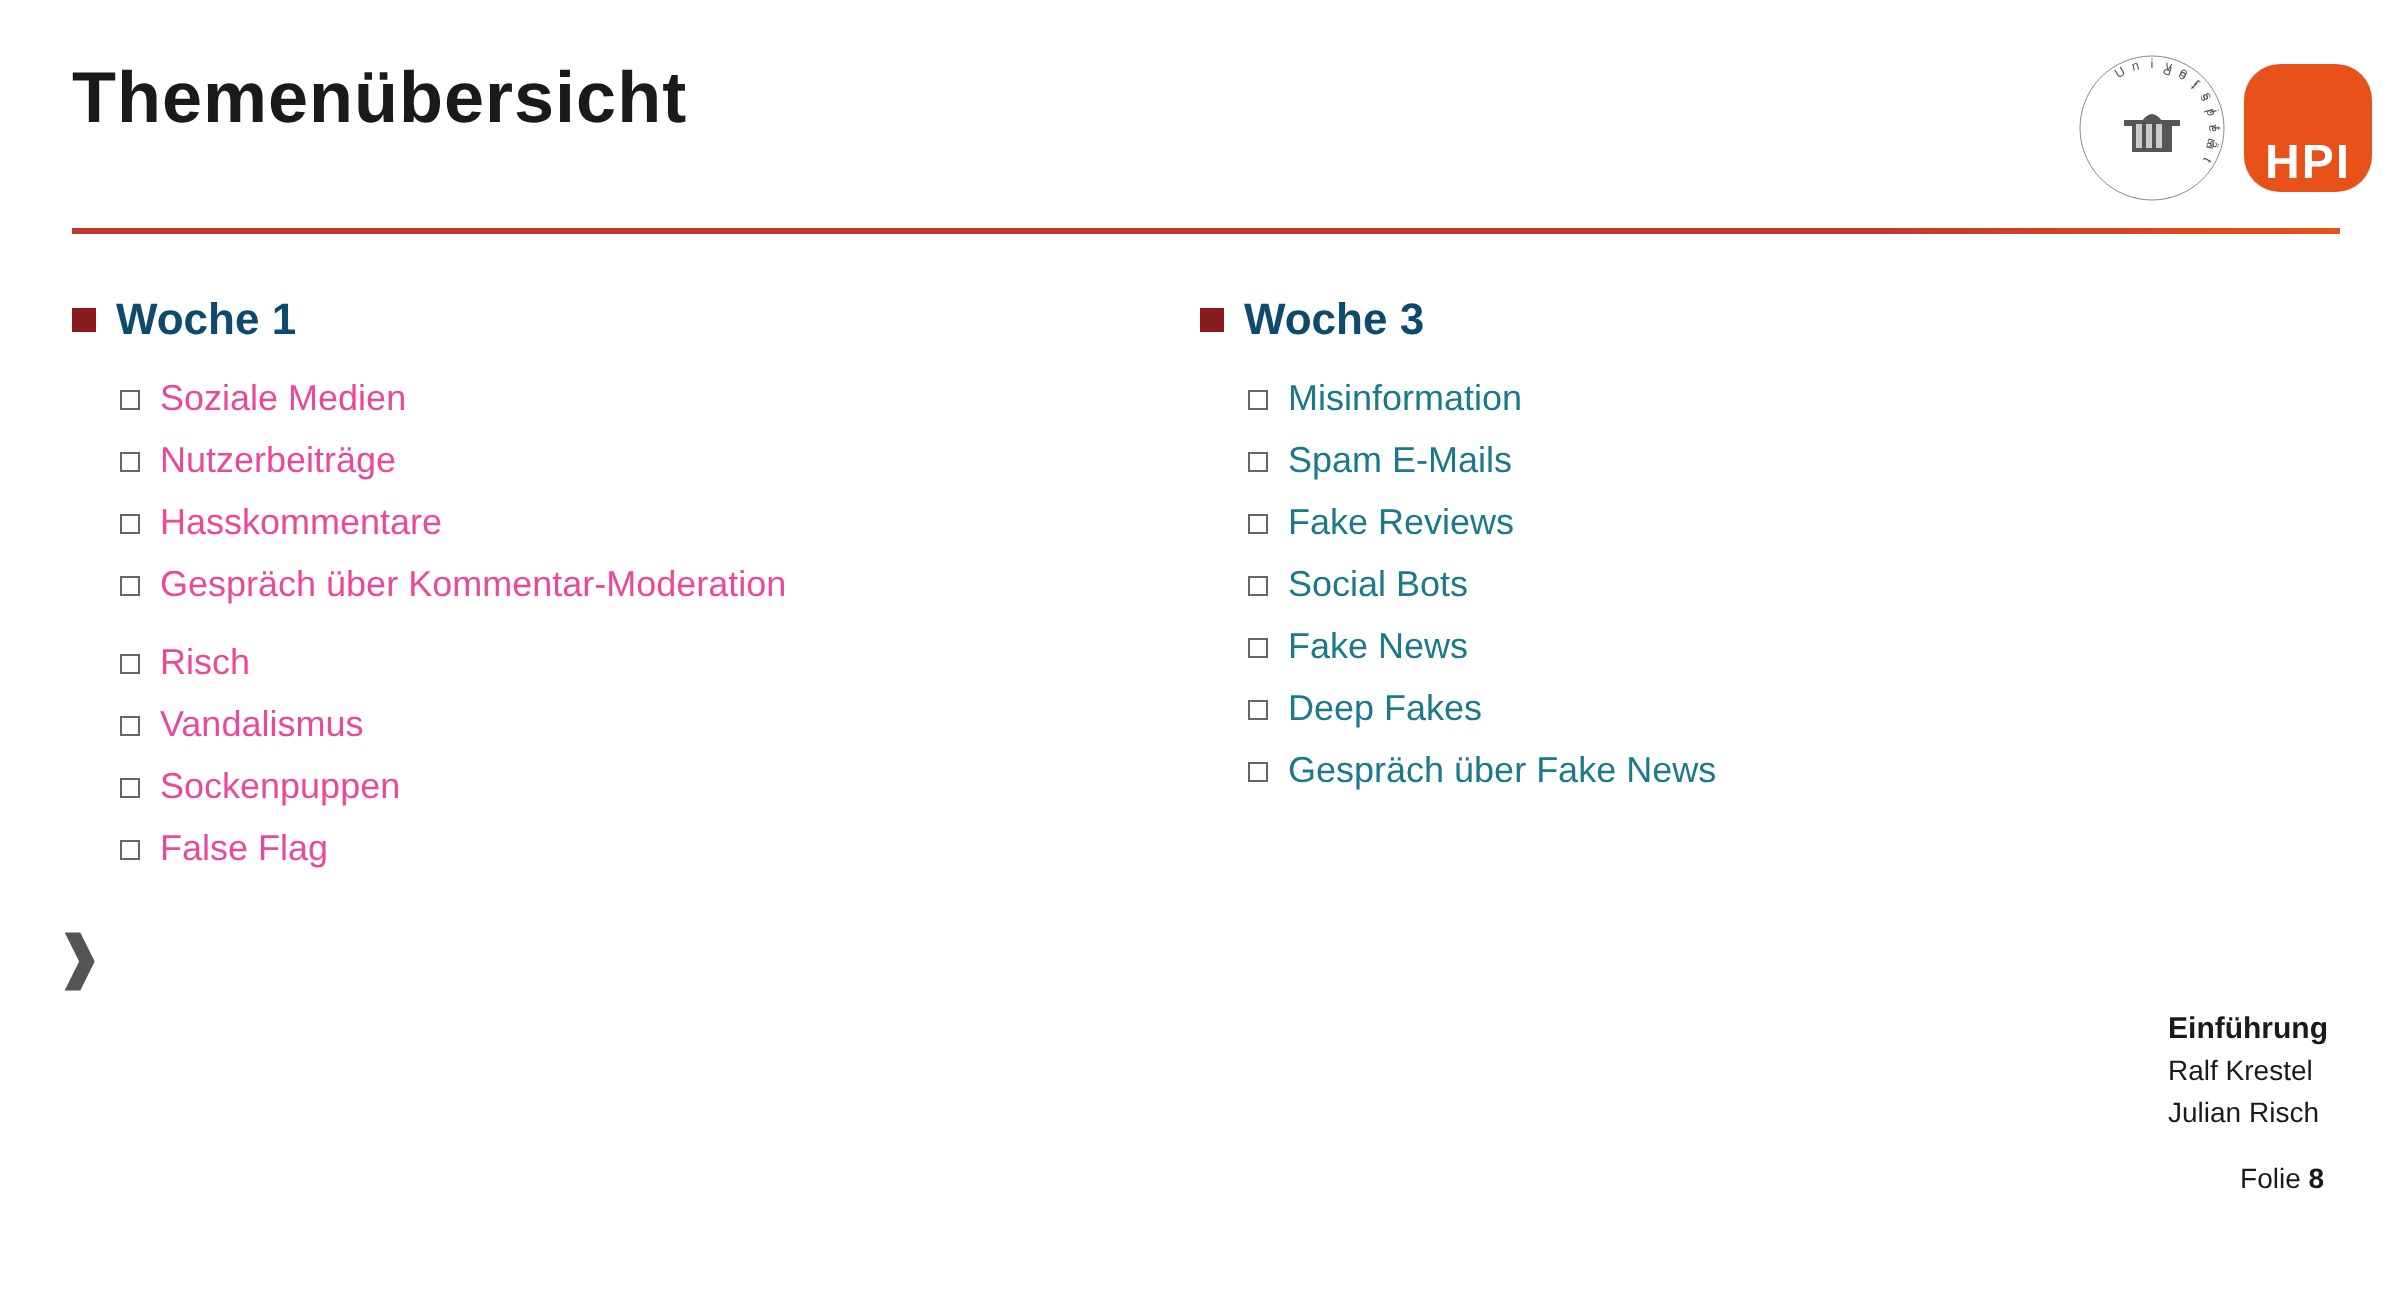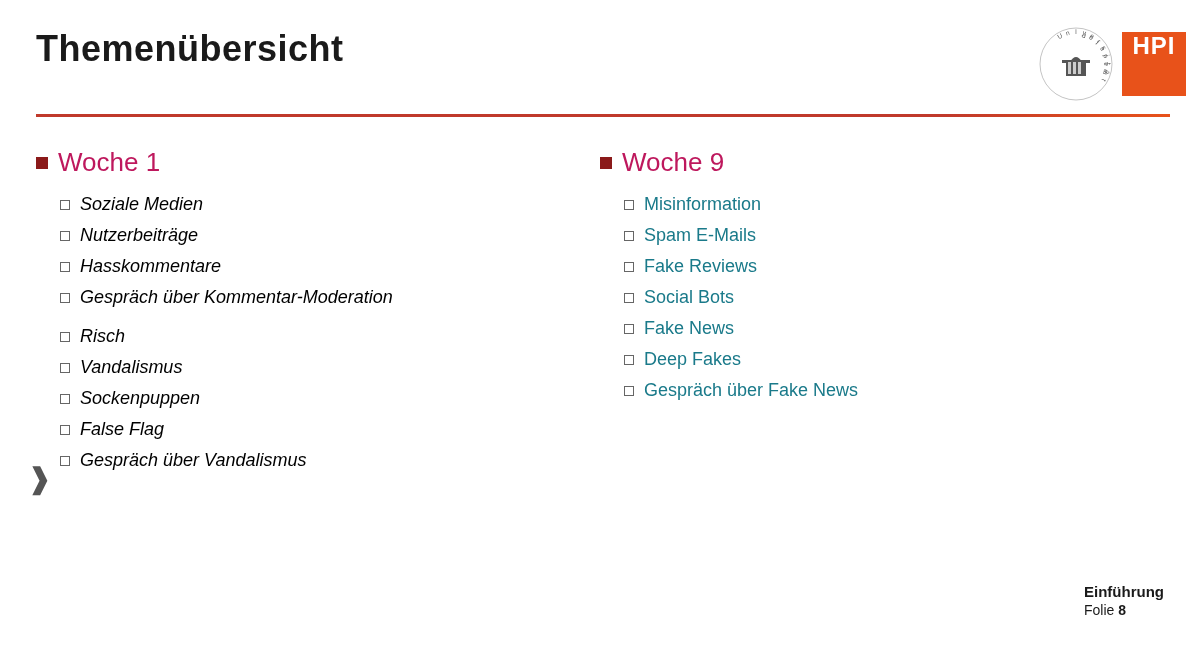--- a/index.html
+++ b/index.html
@@ -32,26 +32,27 @@
       align-items: center;
       gap: 6px;
       margin-top: -4px;
     }
 
     .hpi-logo {
       width: 64px;
       height: 64px;
       background: #e8521a;
       display: flex;
-      align-items: flex-start;
+      align-items: flex-end;
       justify-content: center;
       font-size: 24px;
       font-weight: bold;
       color: white;
       letter-spacing: 1px;
+      border-radius: 18px;
     }
 
     .divider {
       height: 3px;
       background: linear-gradient(to right, #c0392b, #c0392b 80%, #e8521a 100%);
       margin: 10px 30px 0 36px;
     }
 
     .content {
       display: flex;
@@ -72,23 +73,23 @@
     }
 
     .week-bullet {
       width: 12px;
       height: 12px;
       background: #8b1a1a;
       flex-shrink: 0;
     }
 
     .week-label {
-      font-size: 26px;
-      font-weight: normal;
-      color: #be185d;
+      font-size: 22px;
+      font-weight: bold;
+      color: #0c4a6e;
     }
 
     .list-items {
       list-style: none;
       padding-left: 24px;
     }
 
     .list-item {
       display: flex;
       align-items: center;
@@ -99,61 +100,61 @@
 
     .square-bullet {
       width: 10px;
       height: 10px;
       border: 1.5px solid #666;
       flex-shrink: 0;
       background: transparent;
     }
 
     .item-text {
-      color: #000000;
-      font-style: italic;
+      color: #ec4899;
     }
 
     .item-text-teal {
       color: #1a7a8a;
     }
 
     .arrow-indicator {
       position: absolute;
       left: -8px;
       top: 315px;
       font-size: 28px;
       font-weight: bold;
       color: #555;
     }
 
     .sidebar-info {
       position: absolute;
       right: 36px;
-      bottom: 27px;
+      bottom: 48px;
       text-align: left;
     }
 
     .sidebar-label {
       font-size: 15px;
       font-weight: bold;
       color: #1a1a1a;
       margin-bottom: 2px;
     }
 
     .sidebar-names {
       font-size: 14px;
       color: #1a1a1a;
       line-height: 1.5;
       margin-bottom: 14px;
     }
 
     .folio-text {
       font-size: 14px;
       color: #1a1a1a;
+      margin-left: 36px;
     }
 
     .folio-text strong {
       font-weight: bold;
     }
 
     
     .uni-circle {
       width: 80px;
       height: 80px;
@@ -256,31 +257,27 @@
         <span class="item-text">Vandalismus</span>
       </li>
       <li class="list-item">
         <div class="square-bullet"></div>
         <span class="item-text">Sockenpuppen</span>
       </li>
       <li class="list-item">
         <div class="square-bullet"></div>
         <span class="item-text">False Flag</span>
       </li>
-      <li class="list-item">
-        <div class="square-bullet"></div>
-        <span class="item-text">Gespräch über Vandalismus</span>
-      </li>
     </ul>
   </div>
 
   <div class="column">
     <div class="week-header">
       <div class="week-bullet"></div>
-      <span class="week-label">Woche 9</span>
+      <span class="week-label">Woche 3</span>
     </div>
 
     <ul class="list-items">
       <li class="list-item">
         <div class="square-bullet"></div>
         <span class="item-text-teal">Misinformation</span>
       </li>
       <li class="list-item">
         <div class="square-bullet"></div>
         <span class="item-text-teal">Spam E-Mails</span>
@@ -305,16 +302,20 @@
         <div class="square-bullet"></div>
         <span class="item-text-teal">Gespräch über Fake News</span>
       </li>
     </ul>
   </div>
 
 </div>
 
 <div class="sidebar-info">
   <div class="sidebar-label">Einführung</div>
+  <div class="sidebar-names">
+    <span>Ralf Krestel</span><br>
+    <span>Julian Risch</span>
+  </div>
   <div class="folio-text">
     <span>Folie </span><strong>8</strong>
   </div>
 </div>
 
 </body></html>

